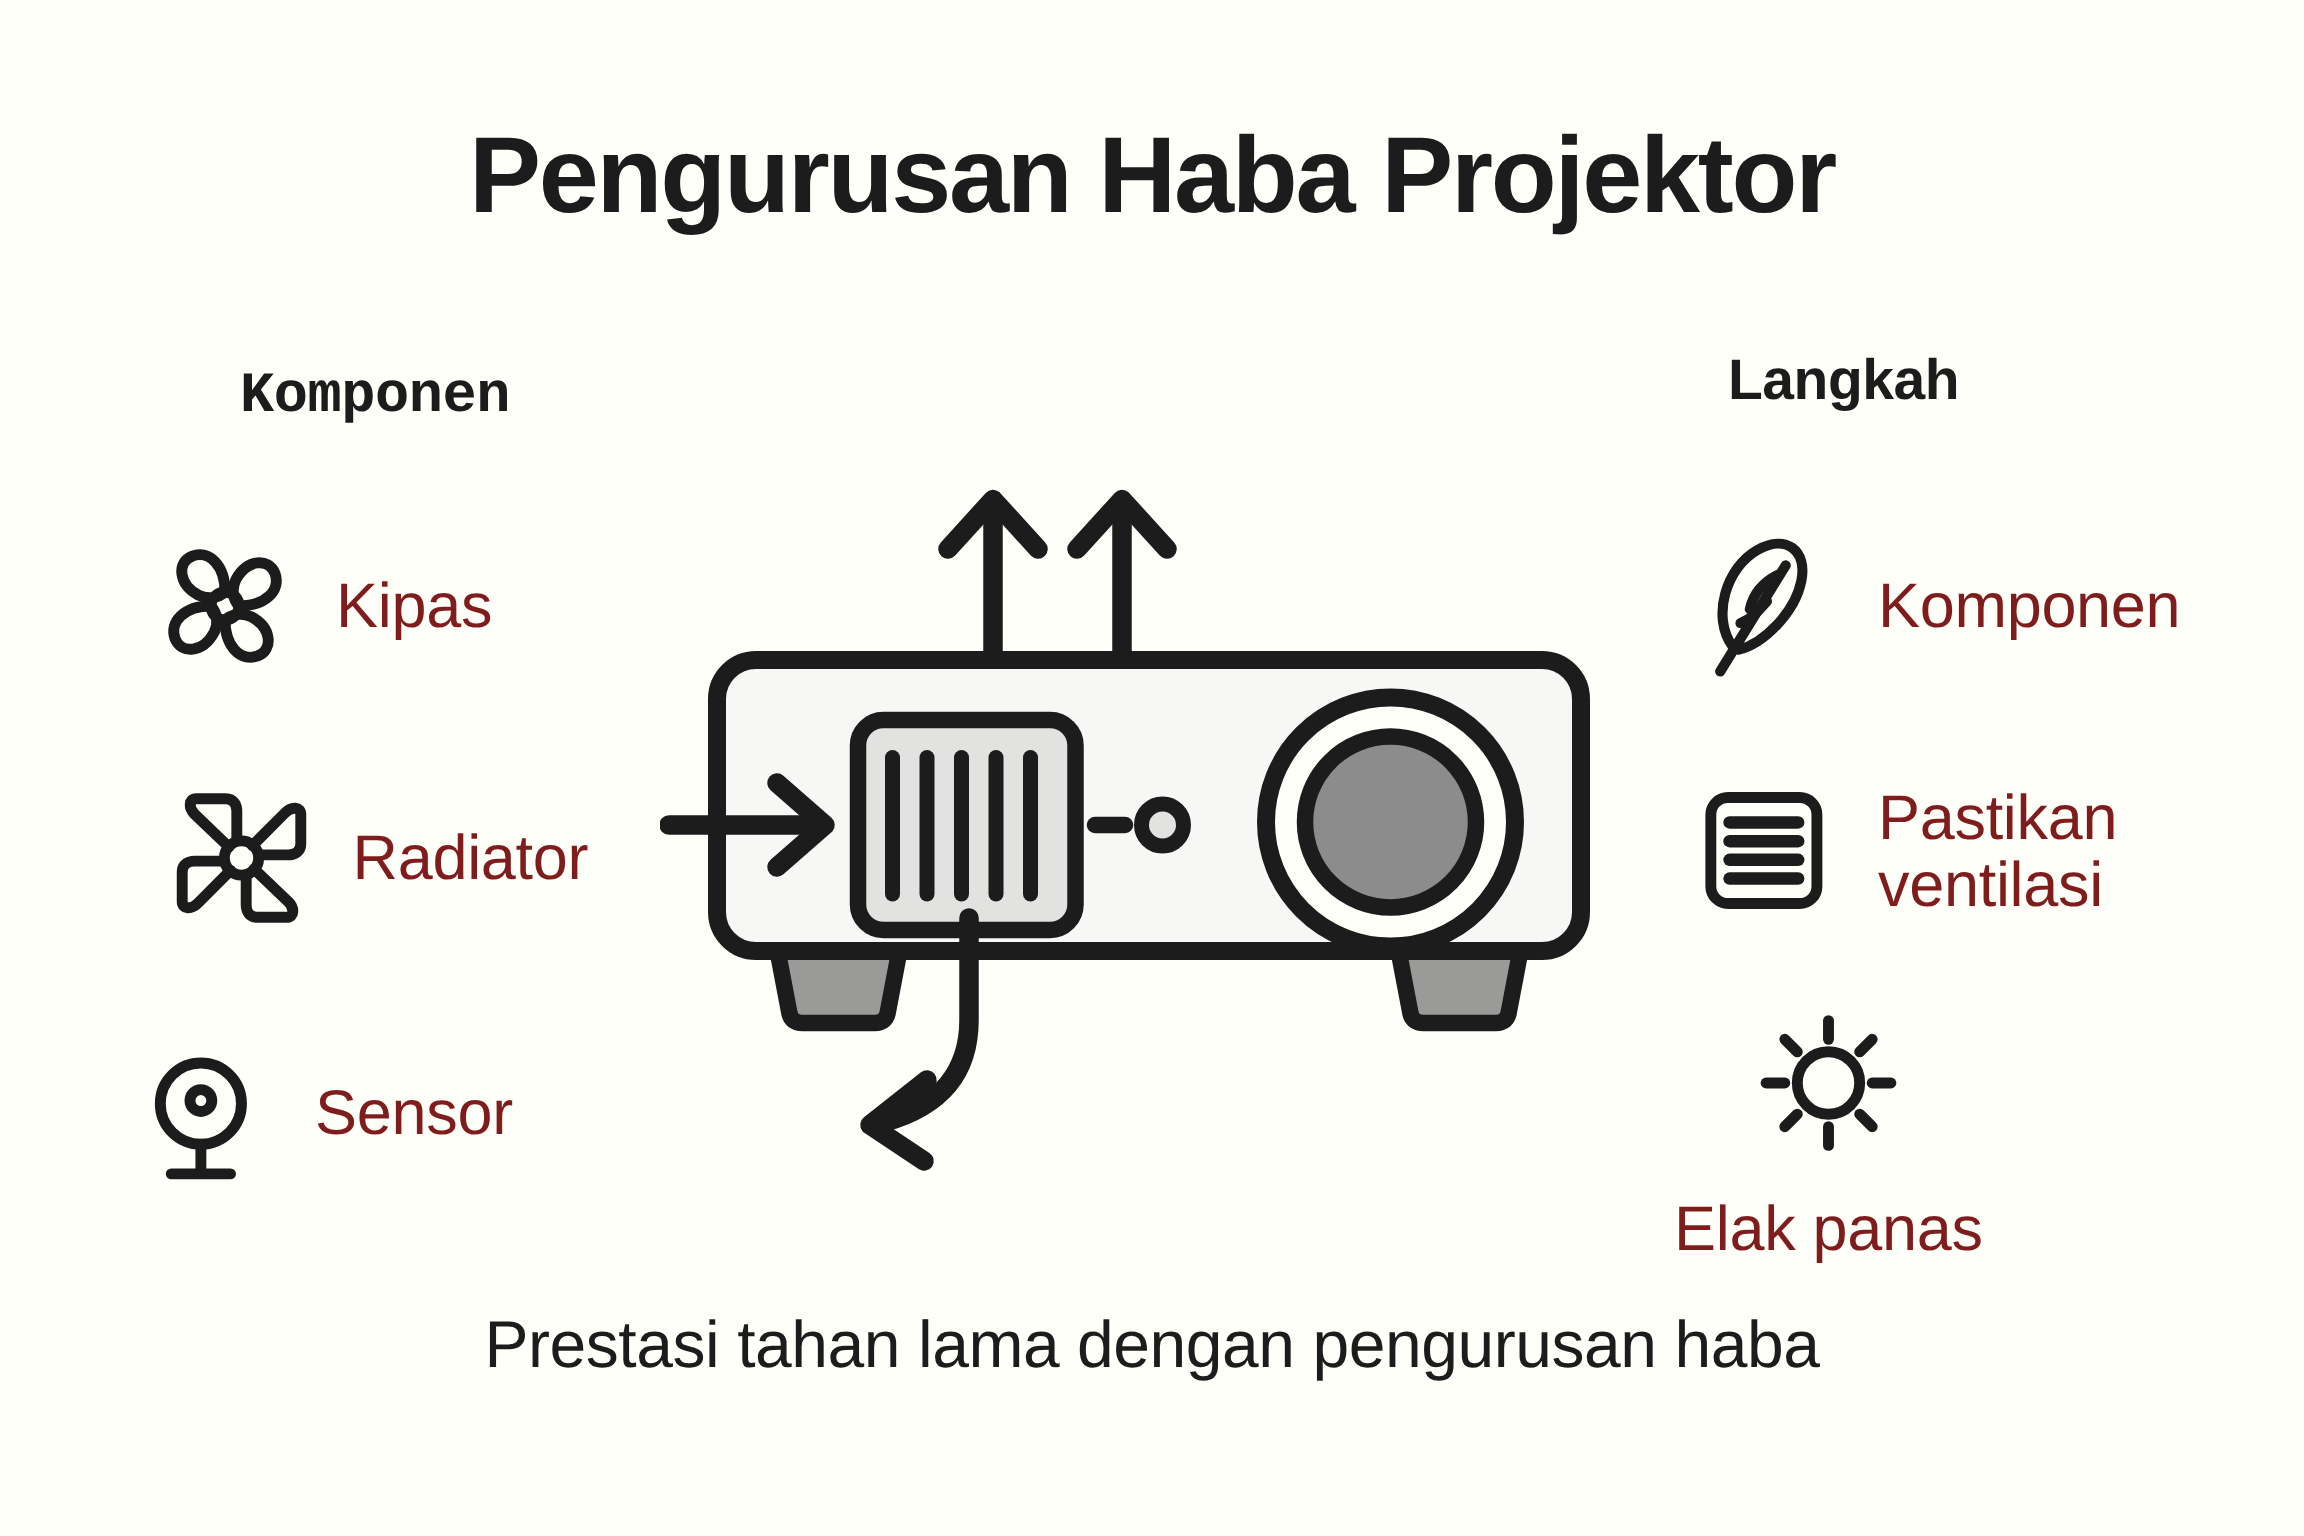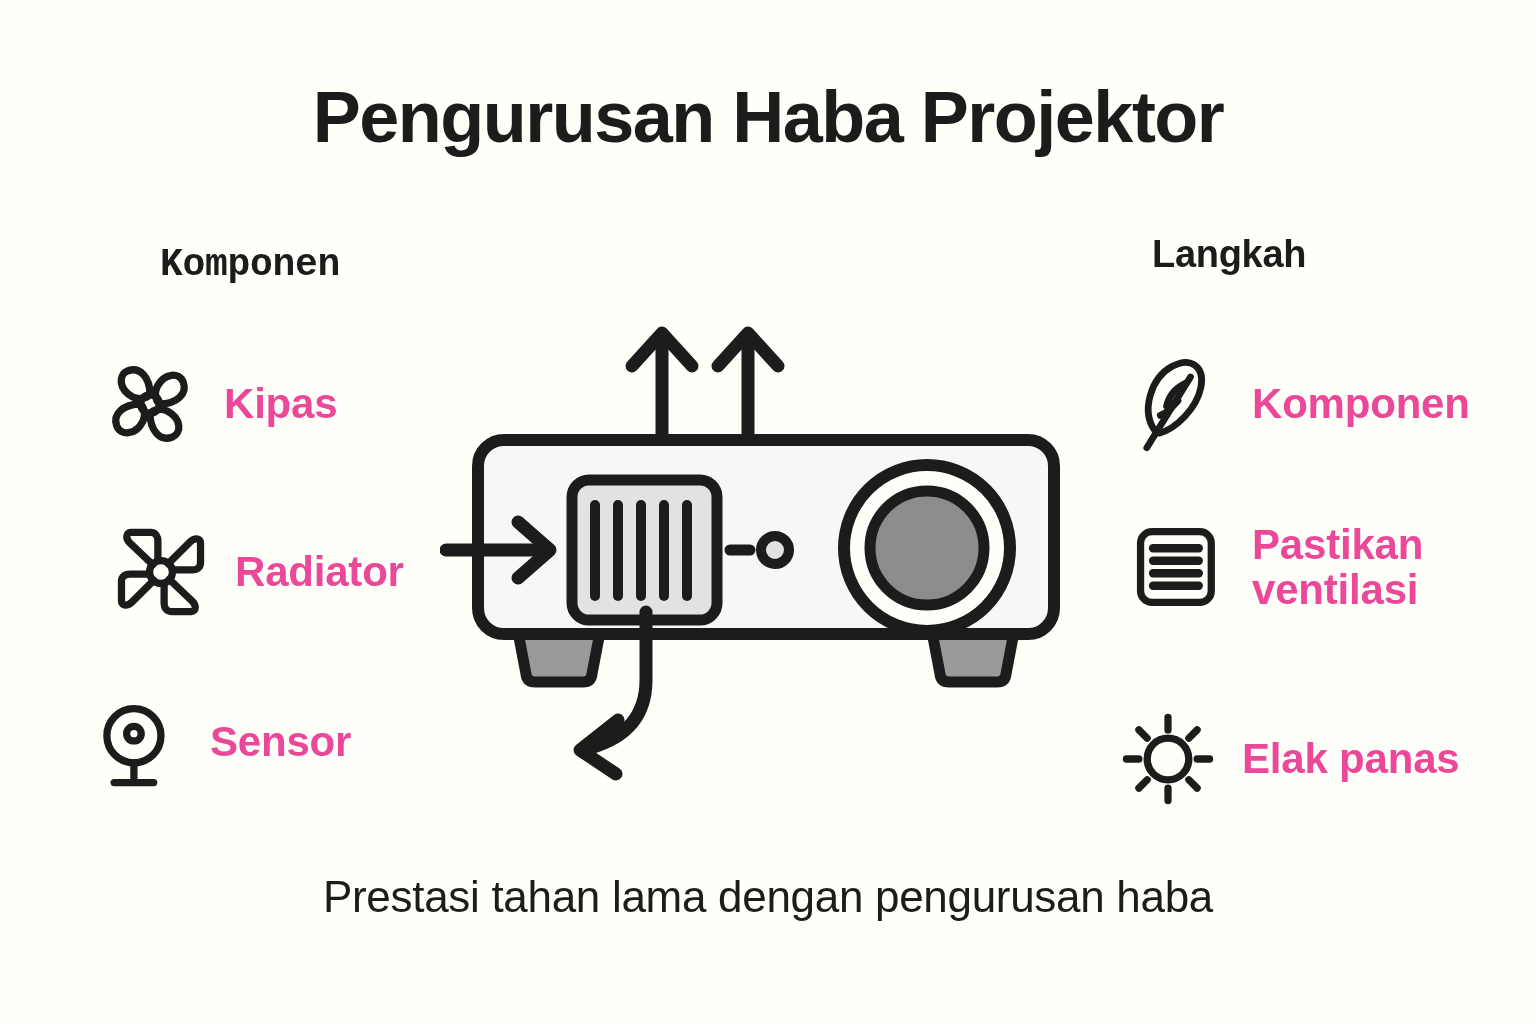--- a/index.html
+++ b/index.html
@@ -54,34 +54,34 @@
     gap: 22px;
   }
   .item .ico {
     width: 104px;
     height: 104px;
     flex: 0 0 104px;
     display: block;
   }
   .item .lbl {
     font-size: 42px;
-    font-weight: 700;
-    color: #ec4899;
+    font-weight: 400;
+    color: #7f1d1d;
     letter-spacing: -0.2px;
     line-height: 1.08;
     white-space: pre-line;
   }
 
   .item.left-1  { top: 352px; left: 98px; }
   .item.left-2  { top: 520px; left: 109px; }
   .item.left-3  { top: 690px; left: 84px; }
 
   .item.right-1 { top: 352px; left: 1126px; }
   .item.right-2 { top: 515px; left: 1126px; }
-  .item.right-3 { top: 707px; left: 1116px; }
+  .item.right-3 { top: 670px; left: 1116px; flex-direction: column; }
 
   
   .projector-wrap {
     position: absolute;
     top: 300px;
     left: 440px;
     width: 660px;
     height: 500px;
   }
   .projector-wrap svg { display: block; }

